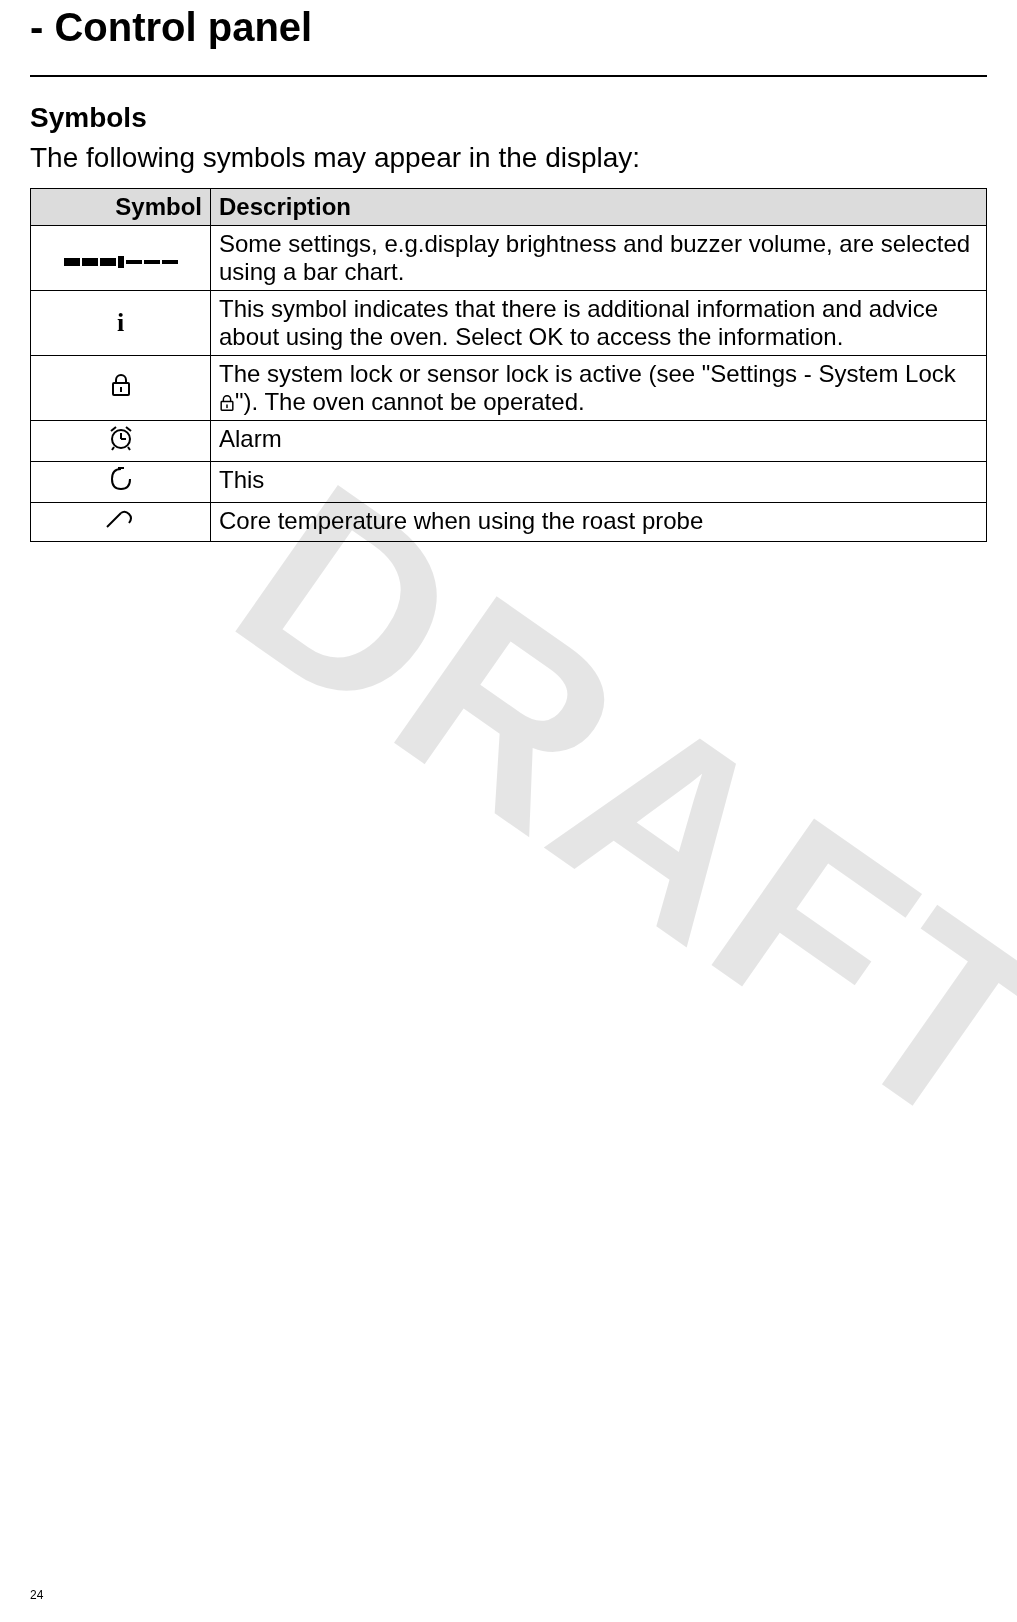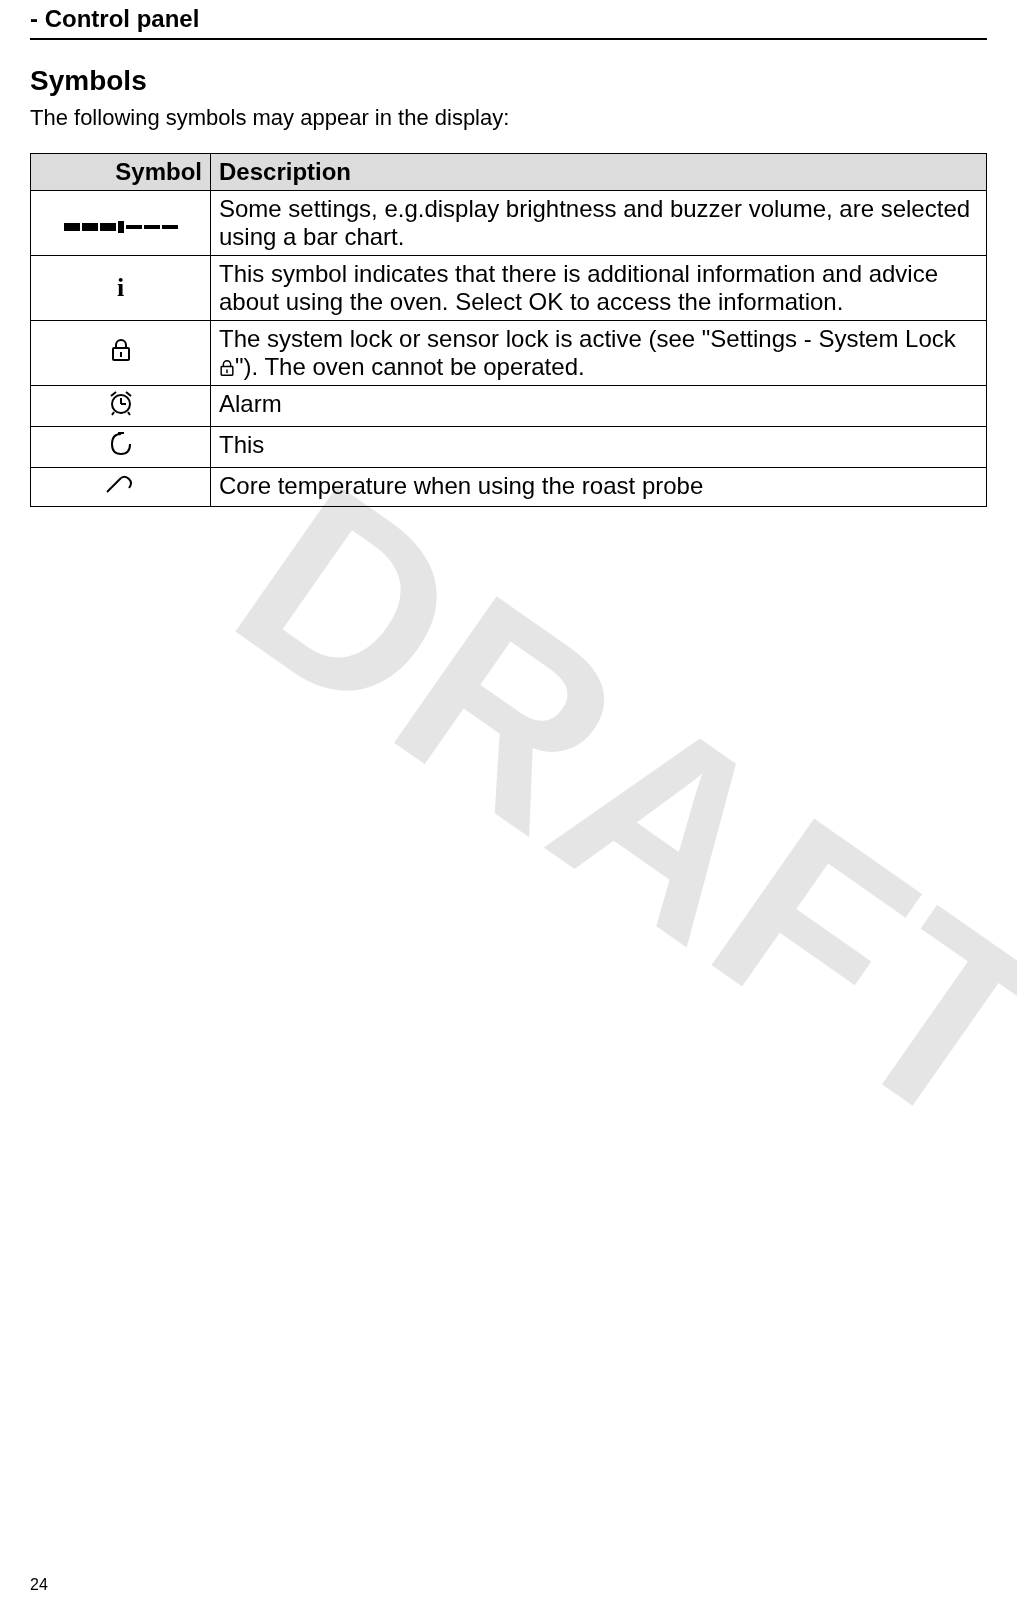--- a/index.html
+++ b/index.html
@@ -17,34 +17,34 @@
     }
     .page {
       padding: 0 30px;
       position: relative;
       height: 100%;
     }
     .header-section {
       padding-top: 5px;
     }
     .page-title {
-      font-size: 24px;
-      font-weight: bold;
-      padding-bottom: 5px;
+      font-size: 40px;
+      font-weight: bold;
+      padding-bottom: 25px;
       border-bottom: 2px solid #000;
     }
     .subheading {
       font-size: 28px;
       font-weight: bold;
       margin-top: 25px;
       margin-bottom: 8px;
     }
     .intro-text {
-      font-size: 22px;
-      margin-bottom: 22px;
+      font-size: 28px;
+      margin-bottom: 14px;
     }
     table {
       width: 100%;
       border-collapse: collapse;
       font-size: 24px;
     }
     th {
       background: #dcdcdc;
       text-align: left;
       font-weight: bold;
@@ -72,23 +72,23 @@
       transform-origin: center;
       font-size: 260px;
       font-weight: bold;
       color: rgba(0,0,0,0.10);
       letter-spacing: 6px;
       pointer-events: none;
       white-space: nowrap;
     }
     .page-number {
       position: absolute;
-      bottom: 28px;
+      bottom: 20px;
       left: 30px;
-      font-size: 16px;
+      font-size: 12px;
     }
     
     .bar-chart {
       display: inline-flex;
       align-items: center;
       gap: 2px;
     }
     .bar-chart .seg {
       display: inline-block;
       width: 16px;

